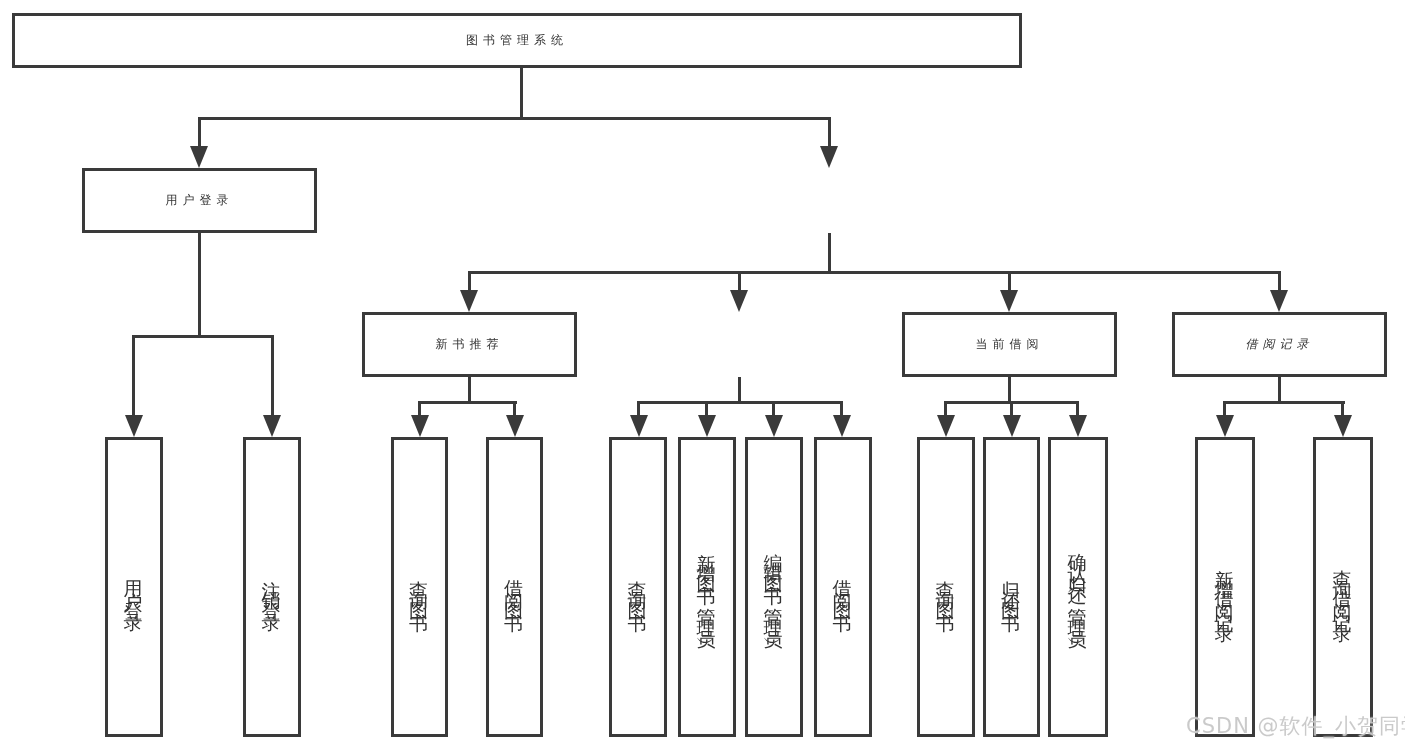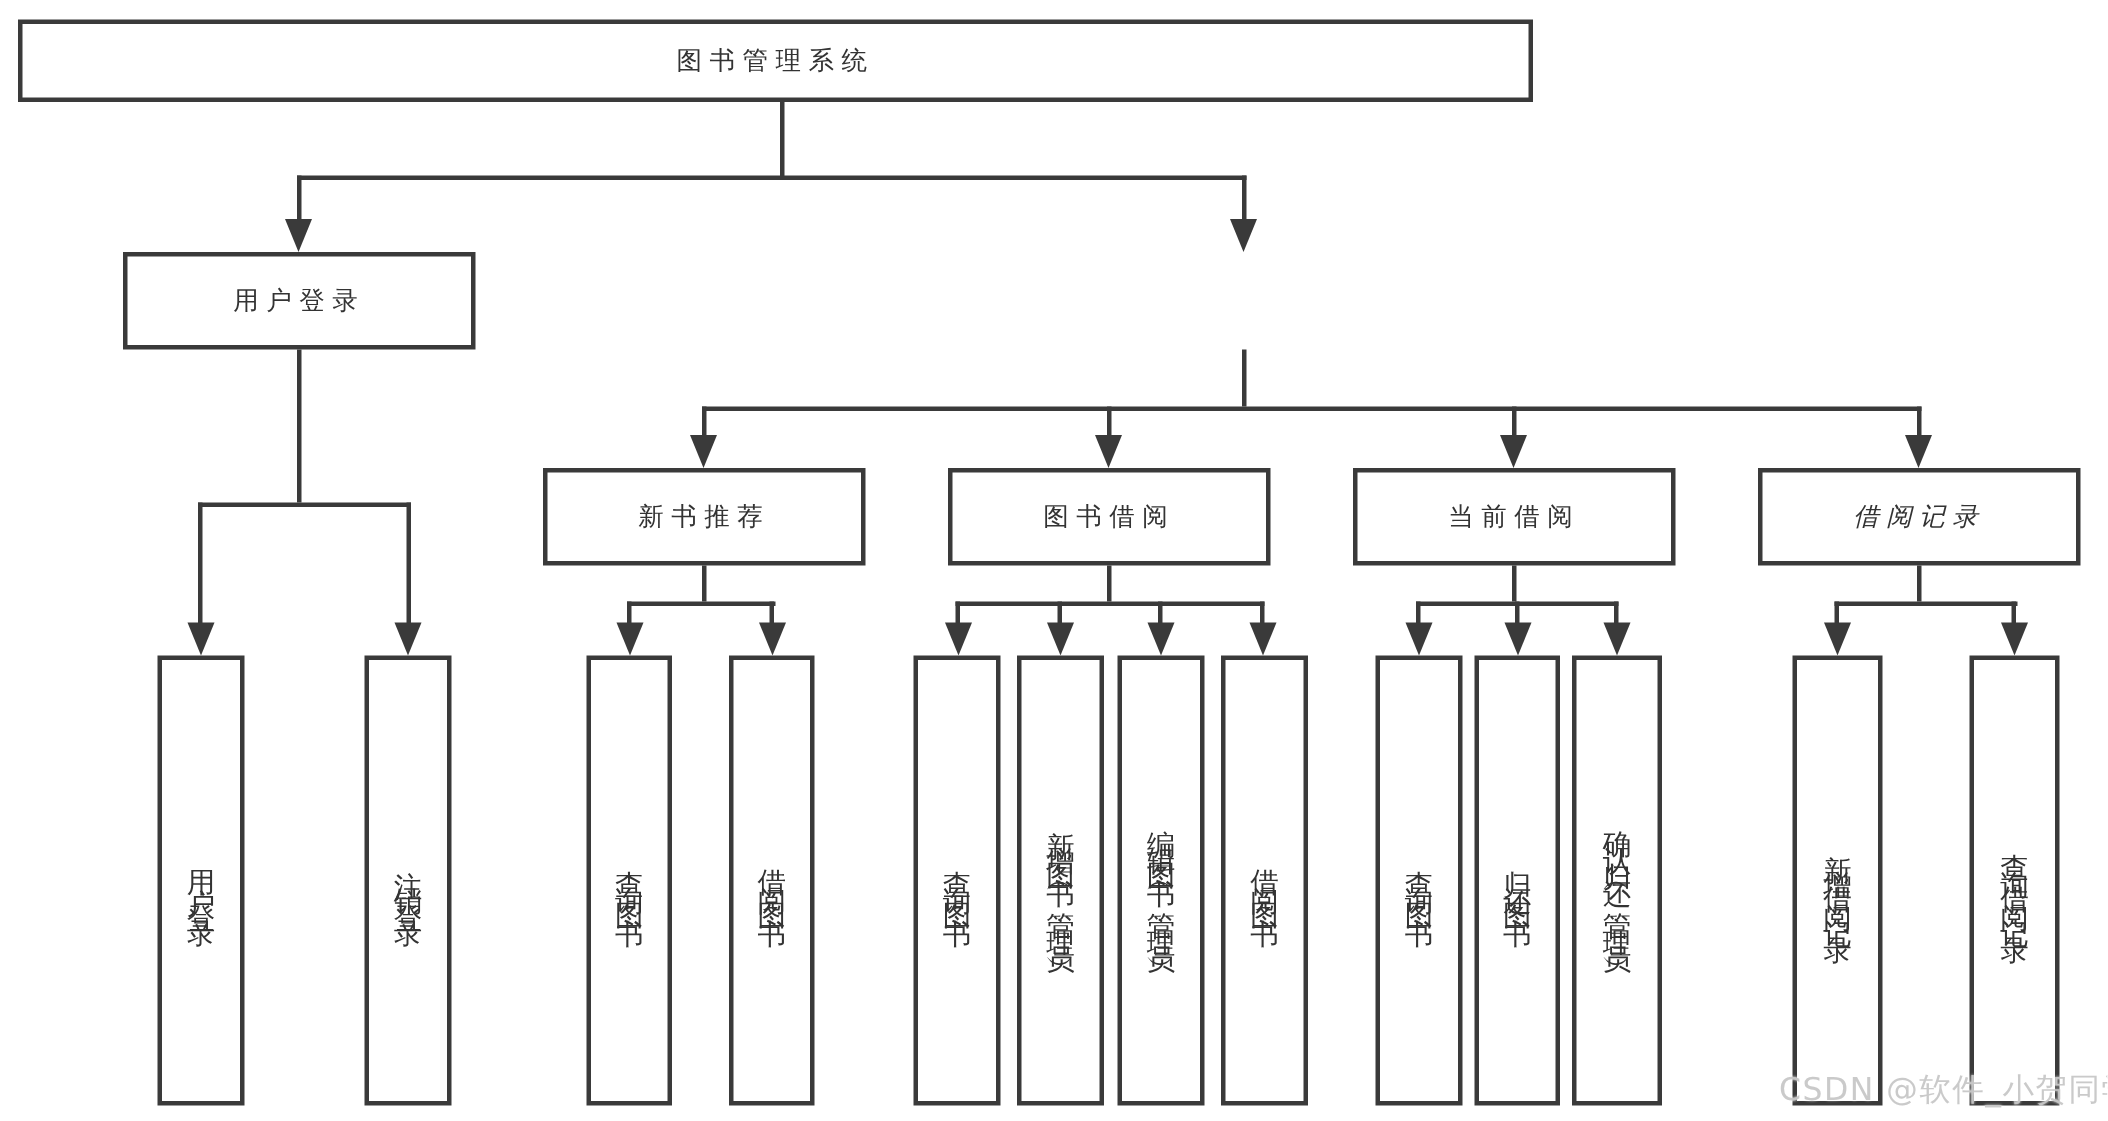--- a/index.html
+++ b/index.html
@@ -13,21 +13,21 @@
   }
   .box {
     position: absolute;
     box-sizing: border-box;
     border: 3px solid #3a3a3a;
     background: #ffffff;
     display: flex;
     align-items: center;
     justify-content: center;
     color: #333333;
-    font-size: 17px;
+    font-size: 12px;
     letter-spacing: 5px;
     white-space: nowrap;
   }
   .vbox {
     writing-mode: vertical-rl;
     text-orientation: mixed;
     font-size: 19px;
     letter-spacing: 11px;
     white-space: normal;
   }
@@ -85,21 +85,20 @@
 </head>
 <body>
 
 <div class="stage">
 
   <div class="box n-root">图书管理系统</div>
 
   <div class="box n-user-login">用户登录</div>
 
   <div class="box n-new-book">新书推荐</div>
-  <div class="box n-borrowing">图书借阅</div>
   <div class="box n-current">当前借阅</div>
   <div class="box n-records">借阅记录</div>
 
   <div class="box vbox leaf l-user-login">用户登录</div>
   <div class="box vbox leaf l-logout">注销登录</div>
   <div class="box vbox leaf l-query-a">查询图书</div>
   <div class="box vbox leaf l-borrow-a">借阅图书</div>
   <div class="box vbox leaf l-query-b">查询图书</div>
   <div class="box vbox leaf l-add-book">新增图书（管理员）</div>
   <div class="box vbox leaf l-edit-book">编辑图书（管理员）</div>

